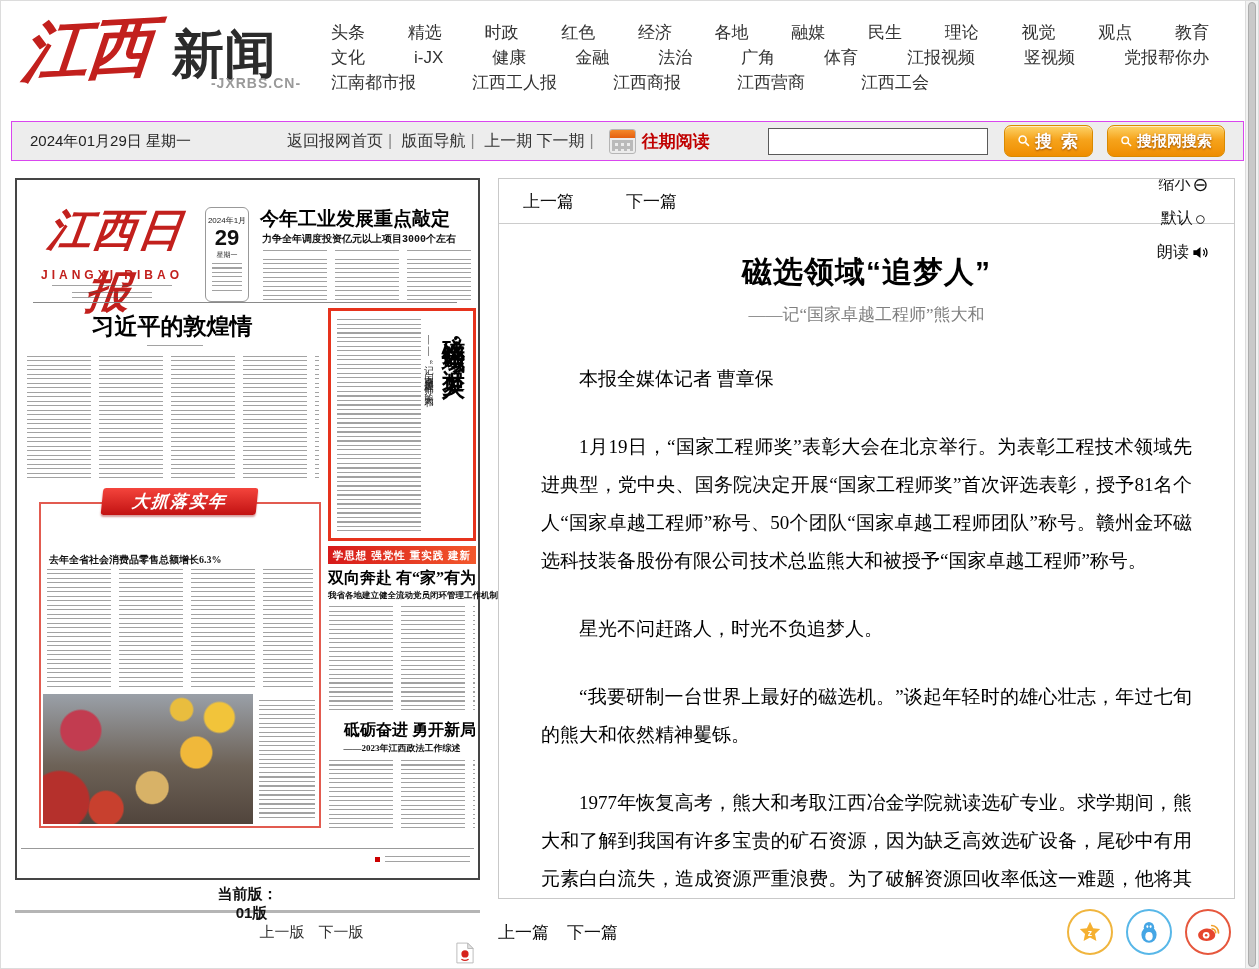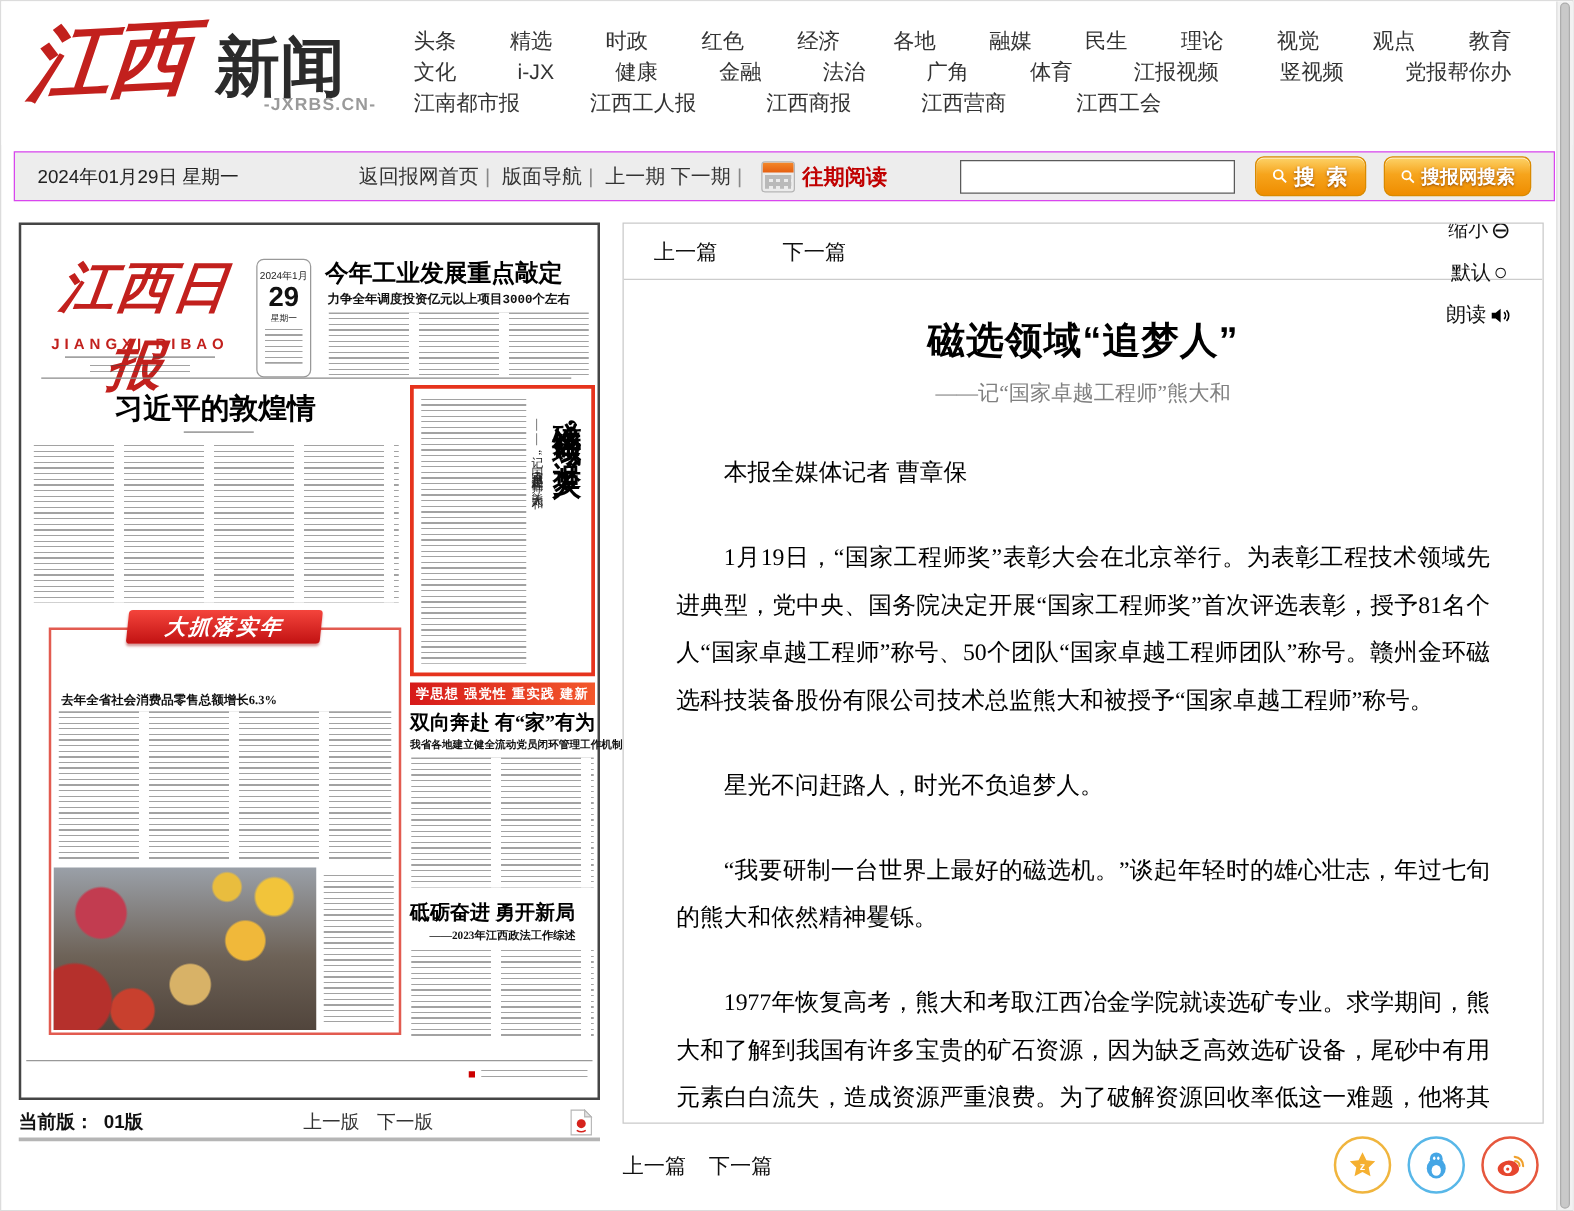--- a/index.html
+++ b/index.html
@@ -62,29 +62,29 @@
   .np-consume-box{left:22px;top:322px;width:282px;height:326px;border:2px solid #e25b50;box-sizing:border-box;}
   .np-consume-title{left:30px;top:346px;width:266px;text-align:center;font-family:"Liberation Serif",serif;font-weight:900;font-size:19px;color:#000;white-space:nowrap;}
   .np-consume-sub{left:32px;top:373px;font-family:"Liberation Serif",serif;font-weight:bold;font-size:10px;color:#111;}
   .col-d{left:30px;top:389px;width:266px;height:119px;}
   .np-photo{left:26px;top:514px;width:210px;height:130px;background:radial-gradient(circle at 84% 18%,#f2c43a 0 7%,transparent 8%),radial-gradient(circle at 66% 12%,#e9bd3e 0 6%,transparent 7%),radial-gradient(circle at 73% 45%,#f0b83a 0 9%,transparent 10%),radial-gradient(circle at 18% 28%,#c23c50 0 10%,transparent 11%),radial-gradient(circle at 8% 82%,#b5302c 0 13%,transparent 14%),radial-gradient(circle at 30% 88%,#c8402e 0 9%,transparent 10%),radial-gradient(circle at 52% 72%,#d8b267 0 11%,transparent 12%),linear-gradient(#9aa0a8,#6d6257 55%,#51453c);}
   .np-caption{left:242px;top:520px;width:56px;height:120px;}
   .np-slogan{left:311px;top:366px;width:148px;height:18px;background:linear-gradient(90deg,#d61a1a,#f3582c);color:#fff;font-weight:bold;font-size:10.5px;text-align:center;line-height:18px;letter-spacing:1px;}
   .np-twoway-title{left:311px;top:388px;width:148px;text-align:center;font-family:"Liberation Serif",serif;font-weight:900;font-size:16px;color:#000;white-space:nowrap;}
   .np-twoway-sub{left:311px;top:410px;width:148px;text-align:center;font-family:"Liberation Serif",serif;font-weight:bold;font-size:8.5px;color:#111;white-space:nowrap;}
   .col-r1{left:312px;top:426px;width:146px;height:104px;}
-  .np-forge-title{left:311px;top:540px;width:148px;text-align:left;font-family:"Liberation Serif",serif;font-weight:900;font-size:16px;color:#000;white-space:nowrap;}
+  .np-forge-title{left:311px;top:540px;width:148px;text-align:right;font-family:"Liberation Serif",serif;font-weight:900;font-size:16px;color:#000;white-space:nowrap;}
   .np-forge-sub{left:311px;top:562px;width:148px;text-align:center;font-family:"Liberation Serif",serif;font-weight:bold;font-size:9px;color:#111;white-space:nowrap;}
   .col-r2{left:312px;top:580px;width:146px;height:72px;}
   .np-bottom-rule{left:4px;top:668px;width:453px;height:1px;background:#999;}
   .np-red-dot{left:358px;top:677px;width:5px;height:5px;background:#c00;}
   .np-bottom-note{left:368px;top:676px;width:85px;height:6px;}
 
   
-  .page-bar{position:absolute;left:14px;top:884px;width:465px;height:28px;display:flex;align-items:center;border-bottom:3px solid #b5b5b5;box-sizing:border-box;}
+  .page-bar{position:absolute;left:14px;top:884px;width:465px;height:28px;display:flex;align-items:center;border-bottom:3px solid #b5b5b5;box-sizing:border-box;flex-direction:column;}
   .pb-label,.pb-value{font-size:15px;font-weight:bold;color:#111;}
   .pb-value{margin-left:8px;}
   .pb-links{margin-left:128px;display:flex;gap:14px;font-size:15px;}
   .pdf-icon{margin-left:auto;margin-right:6px;display:inline-flex;cursor:pointer;}
 
   
   .article-panel{position:absolute;left:497px;top:177px;width:737px;height:721px;border:1px solid #c9c9c9;background:#fff;box-sizing:border-box;overflow:hidden;}
   .article-toolbar{height:44px;border-bottom:1px solid #ccc;display:flex;align-items:center;padding:0 24px;font-size:17px;color:#111;}
   .at-prev{margin-right:52px;color:#111;}
   .at-next{color:#111;}

